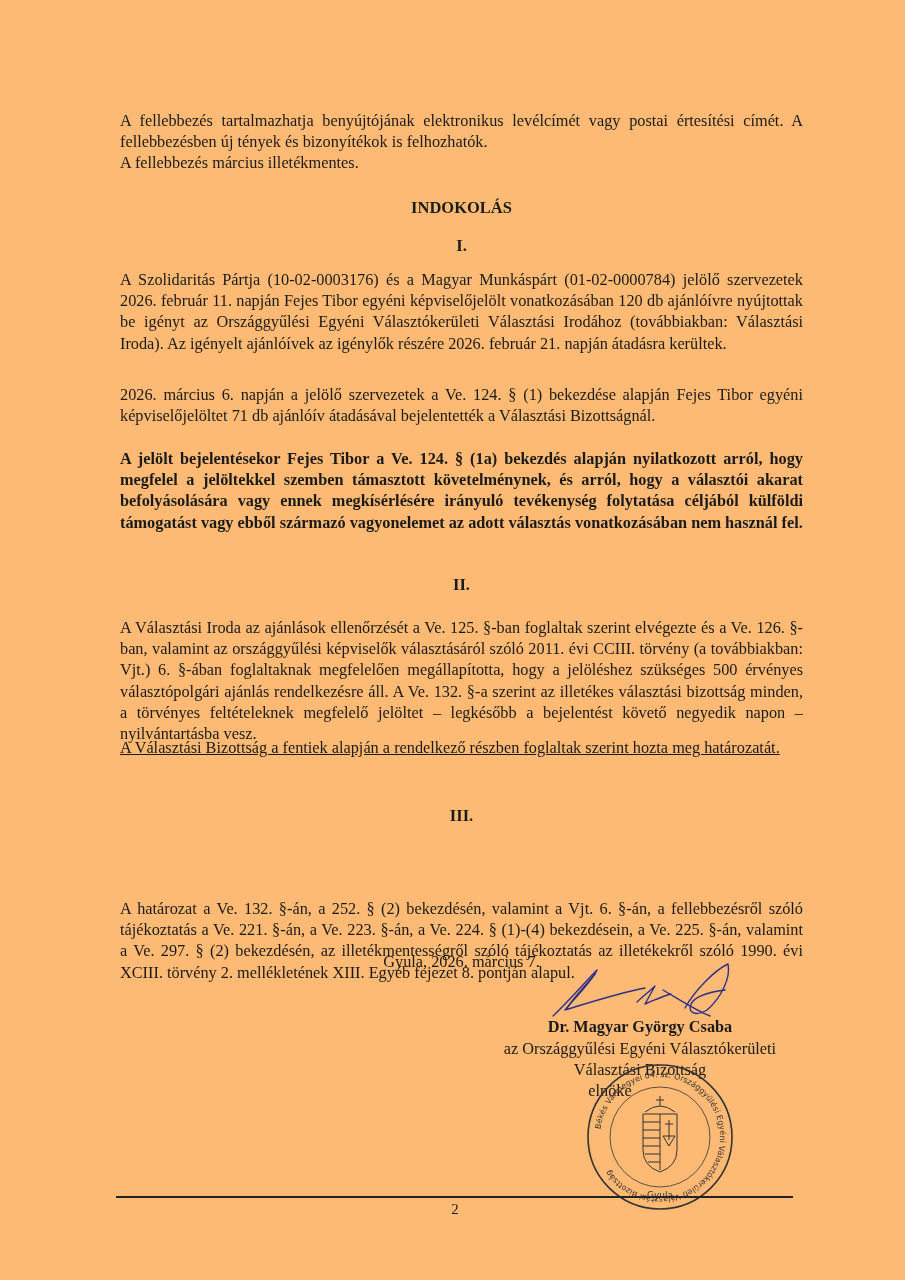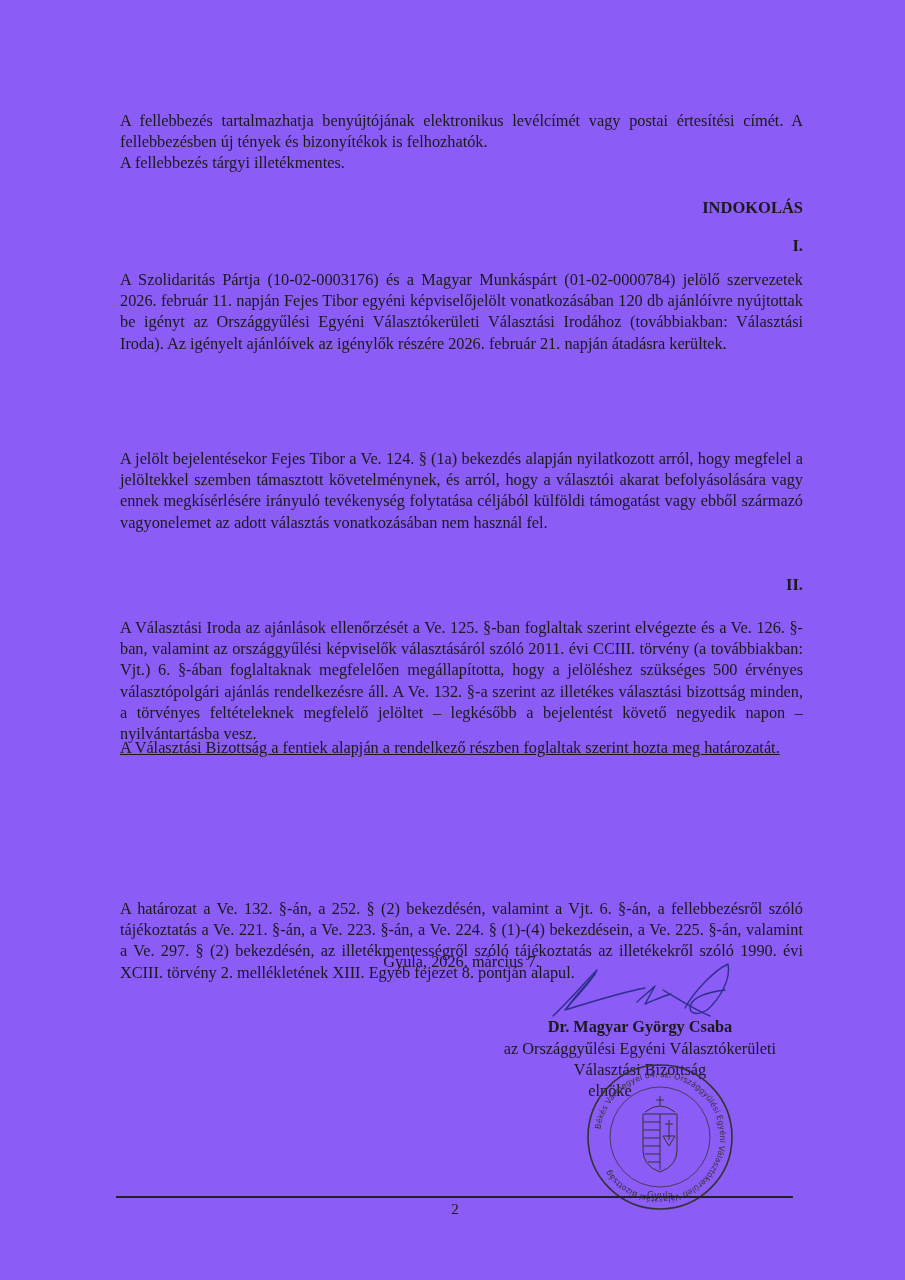--- a/index.html
+++ b/index.html
@@ -1,58 +1,62 @@
 <!DOCTYPE html>
 <html><head>
   <meta charset="utf-8">
   <style>
     html, body { margin: 0; padding: 0; }
     body {
       width: 905px; height: 1280px; background: #ffffff; position: relative; overflow: hidden;
       font-family: "Liberation Serif", "DejaVu Serif", serif; color: #1a1a1a;
     }
-    .page { position: absolute; left: 0; top: 0; width: 905px; height: 1280px; background: #8b5cf6; }
+    .page { position: absolute; left: 0; top: 0; width: 905px; height: 1280px; background: #fdba74; }
     .p { margin: 0; text-align: justify; }
     .p.last-left { text-align-last: left; }
     .block { position: absolute; left: 120px; width: 683px; font-size: 16.3px; line-height: 21.2px; text-align: justify; }
-    .heading { position: absolute; left: 120px; width: 683px; text-align: right; font-weight: bold; font-size: 16.5px; }
+    .heading { position: absolute; left: 120px; width: 683px; text-align: center; font-weight: bold; font-size: 16.5px; }
     .sig { position: absolute; left: 470px; width: 340px; text-align: center; font-size: 16.3px; line-height: 21px; }
     .footer-line { position: absolute; left: 116px; top: 1196px; width: 677px; height: 2px; background: #222; }
     .pagenum { position: absolute; left: 440px; top: 1201px; width: 30px; text-align: center; font-size: 15px; }
     .stamp { position: absolute; left: 585px; top: 1062px; width: 150px; height: 150px; }
     .signature { position: absolute; left: 545px; top: 960px; width: 190px; height: 60px; }
   </style>
 </head>
 <body>
 
 <div class="page">
 
   <div class="block" style="top:110px;">
     <p class="p" style="text-align-last:left;">A fellebbezés tartalmazhatja benyújtójának elektronikus levélcímét vagy postai értesítési címét. A fellebbezésben új tények és bizonyítékok is felhozhatók.</p>
-    <p class="p">A fellebbezés tárgyi illetékmentes.</p>
+    <p class="p">A fellebbezés március illetékmentes.</p>
   </div>
 
   <div class="heading" style="top:198px;">INDOKOLÁS</div>
 
   <div class="heading" style="top:236px;">I.</div>
   <div class="block" style="top:256px;margin-top:13px;">
     <p class="p last-left">A Szolidaritás Pártja (10-02-0003176) és a Magyar Munkáspárt (01-02-0000784) jelölő szervezetek 2026. február 11. napján Fejes Tibor egyéni képviselőjelölt vonatkozásában 120 db ajánlóívre nyújtottak be igényt az Országgyűlési Egyéni Választókerületi Választási Irodához (továbbiakban: Választási Iroda). Az igényelt ajánlóívek az igénylők részére 2026. február 21. napján átadásra kerültek.</p>
   </div>
-  <div class="block" style="top:448px;">
+  <div class="block" style="top:384px;">
+    <p class="p last-left">2026. március 6. napján a jelölő szervezetek a Ve. 124. § (1) bekezdése alapján Fejes Tibor egyéni képviselőjelöltet 71 db ajánlóív átadásával bejelentették a Választási Bizottságnál.</p>
+  </div>
+  <div class="block" style="top:448px;font-weight:bold;">
     <p class="p last-left">A jelölt bejelentésekor Fejes Tibor a Ve. 124. § (1a) bekezdés alapján nyilatkozott arról, hogy megfelel a jelöltekkel szemben támasztott követelménynek, és arról, hogy a választói akarat befolyásolására vagy ennek megkísérlésére irányuló tevékenység folytatása céljából külföldi támogatást vagy ebből származó vagyonelemet az adott választás vonatkozásában nem használ fel.</p>
   </div>
 
   <div class="heading" style="top:575px;">II.</div>
   <div class="block" style="top:595px;margin-top:22px;">
     <p class="p last-left">A Választási Iroda az ajánlások ellenőrzését a Ve. 125. §-ban foglaltak szerint elvégezte és a Ve. 126. §-ban, valamint az országgyűlési képviselők választásáról szóló 2011. évi CCIII. törvény (a továbbiakban: Vjt.) 6. §-ában foglaltaknak megfelelően megállapította, hogy a jelöléshez szükséges 500 érvényes választópolgári ajánlás rendelkezésre áll. A Ve. 132. §-a szerint az illetékes választási bizottság minden, a törvényes feltételeknek megfelelő jelöltet – legkésőbb a bejelentést követő negyedik napon – nyilvántartásba vesz.</p>
   </div>
   <div class="block" style="top:737px;text-decoration:underline;">
     <p class="p last-left">A Választási Bizottság a fentiek alapján a rendelkező részben foglaltak szerint hozta meg határozatát.</p>
   </div>
 
+  <div class="heading" style="top:806px;">III.</div>
   <div class="block" style="top:856px;margin-top:42px;">
     <p class="p last-left">A határozat a Ve. 132. §-án, a 252. § (2) bekezdésén, valamint a Vjt. 6. §-án, a fellebbezésről szóló tájékoztatás a Ve. 221. §-án, a Ve. 223. §-án, a Ve. 224. § (1)-(4) bekezdésein, a Ve. 225. §-án, valamint a Ve. 297. § (2) bekezdésén, az illetékmentességről szóló tájékoztatás az illetékekről szóló 1990. évi XCIII. törvény 2. mellékletének XIII. Egyéb fejezet 8. pontján alapul.</p>
   </div>
 
   <div class="block" style="top:951px; text-align:center;">Gyula, 2026. március 7.</div>
 
   <svg class="signature" viewBox="0 0 190 60">
     <g fill="none" stroke="#2d2f8a" stroke-width="1.4" stroke-linecap="round" stroke-linejoin="round">
       <path d="M8 56 C 25 40, 40 22, 52 10 C 48 20, 30 38, 20 50 C 40 44, 70 34, 100 28"></path>
       <path d="M22 48 C 30 36, 40 26, 50 14"></path>

